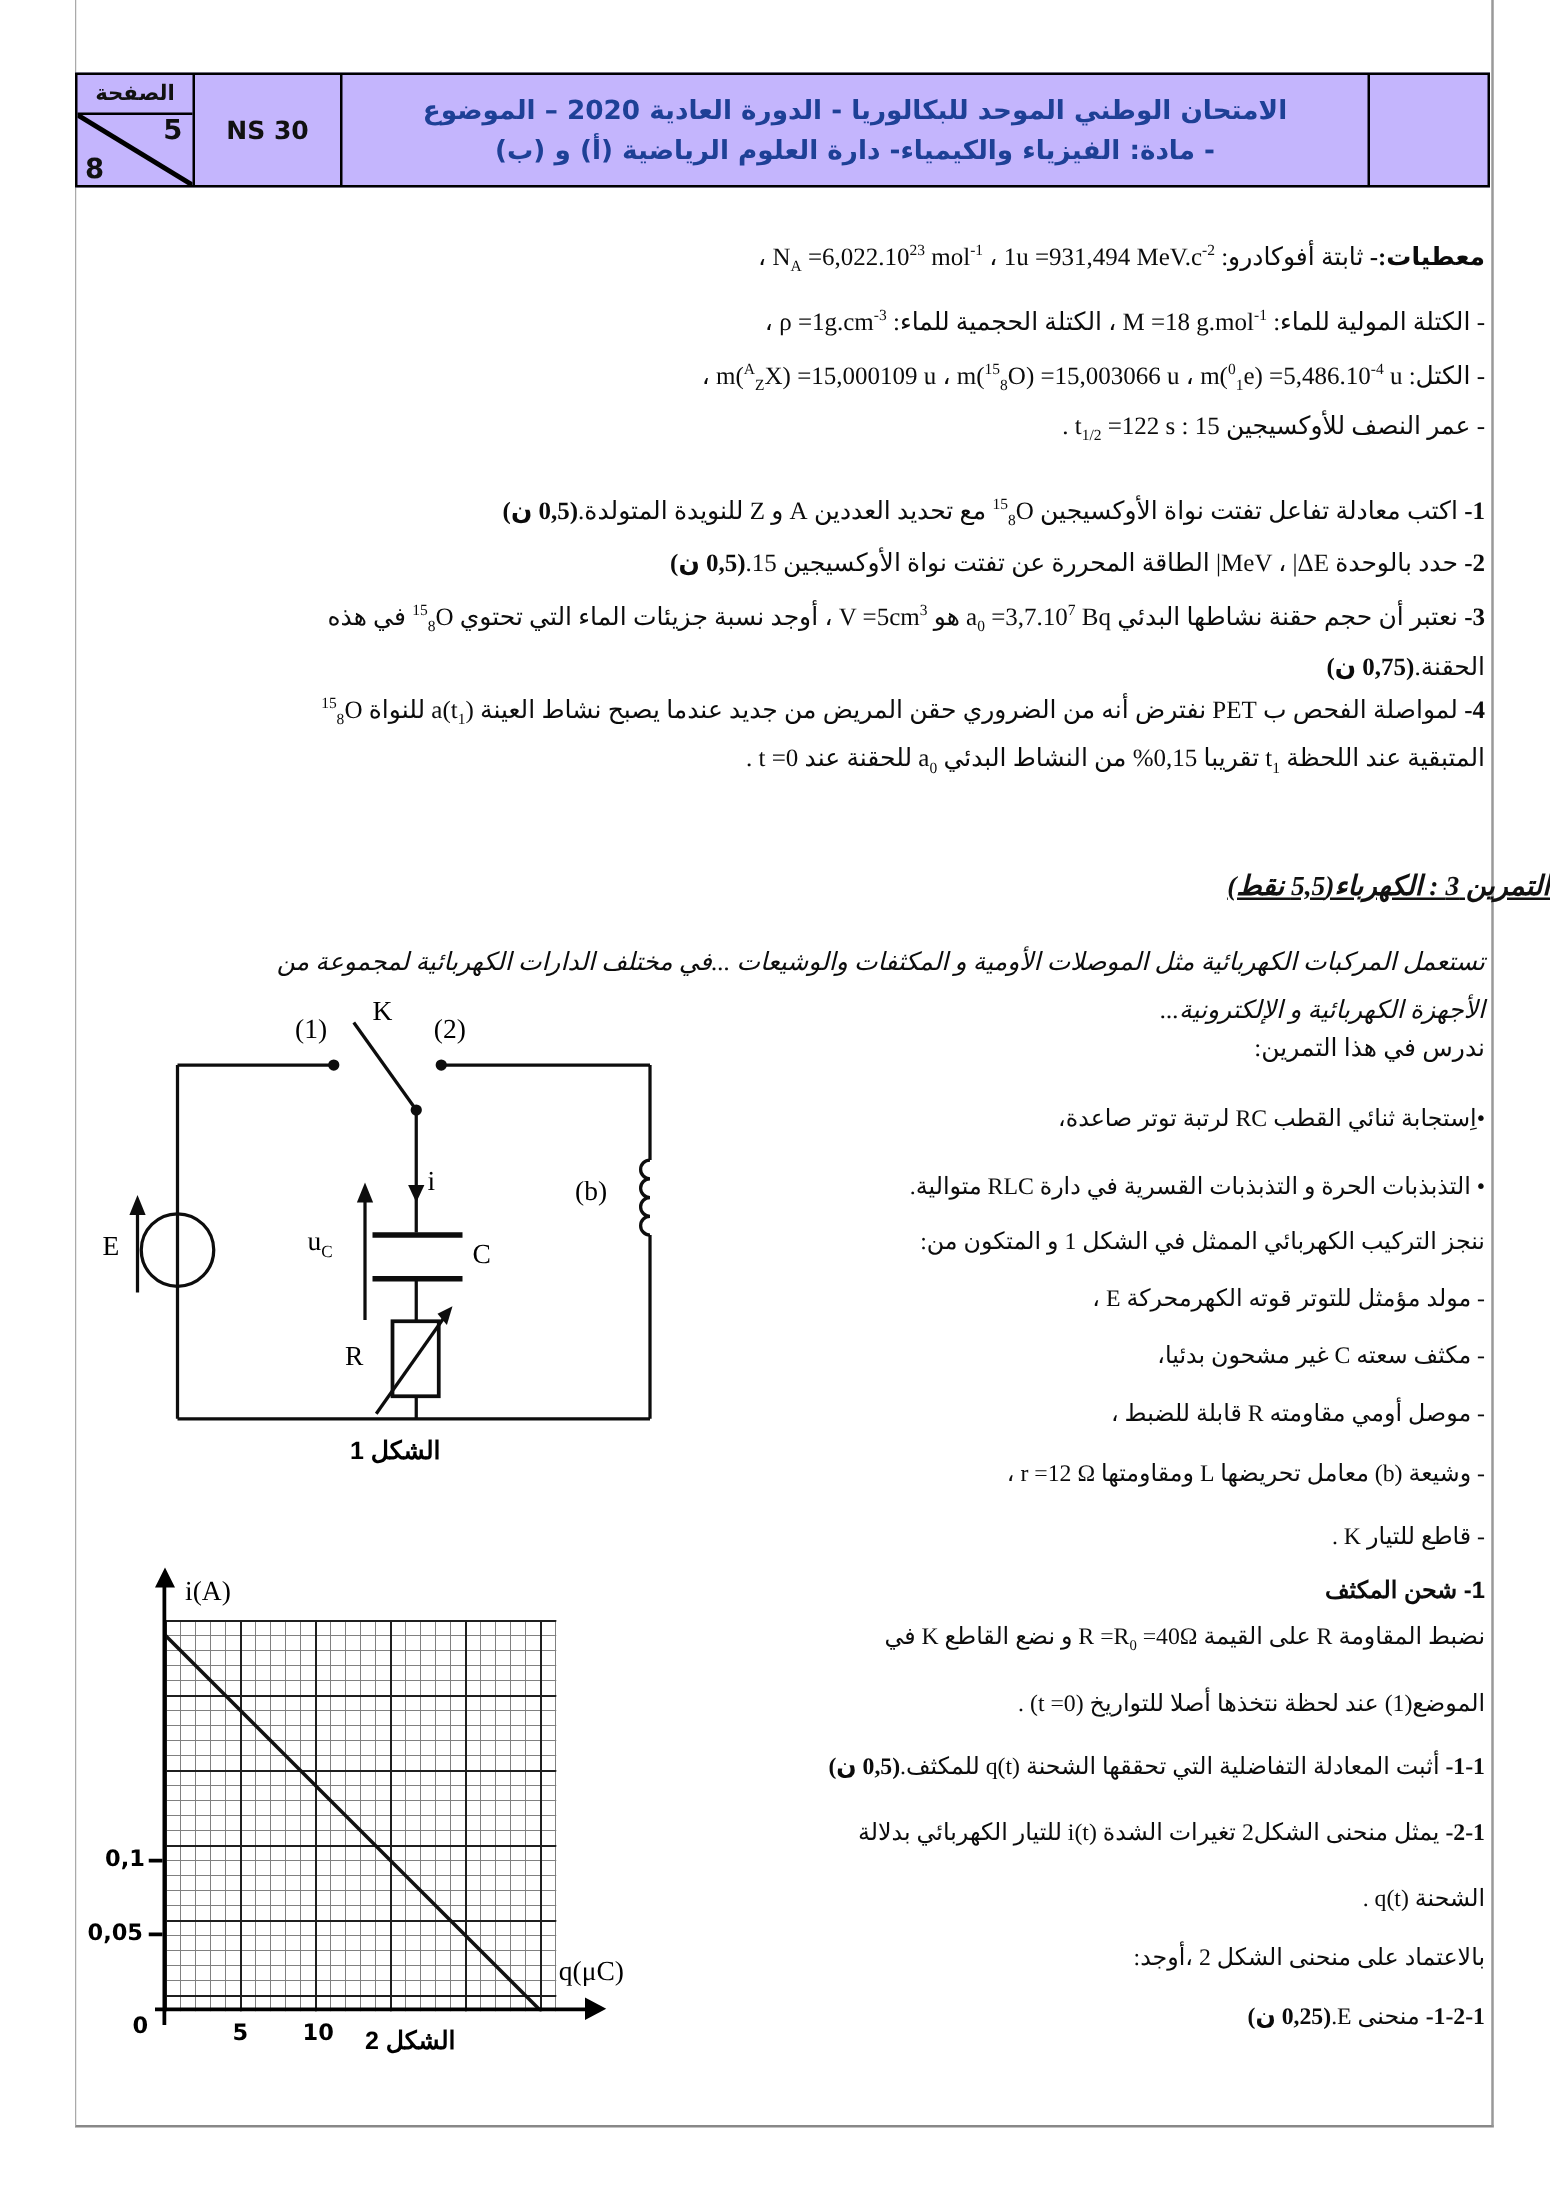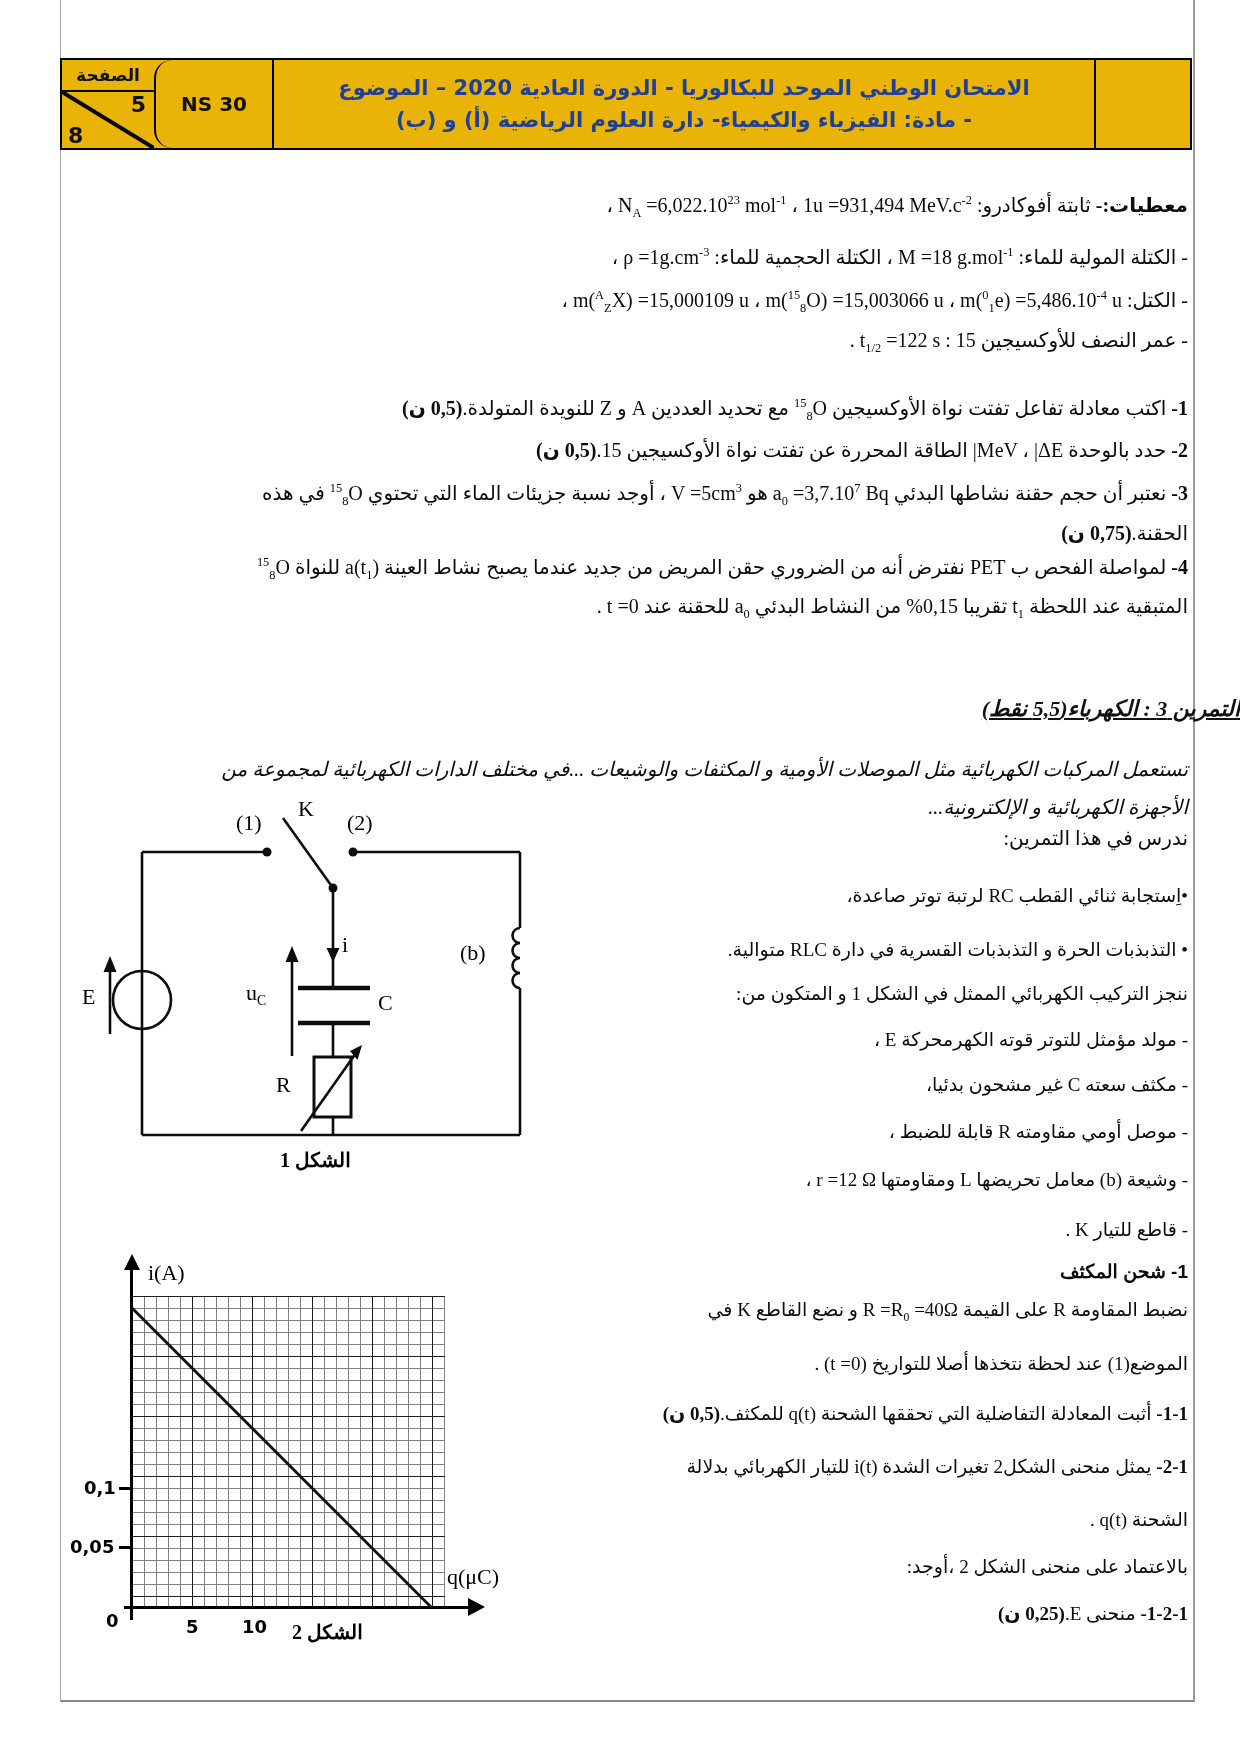--- a/index.html
+++ b/index.html
@@ -2,32 +2,32 @@
 <html lang="ar"><head>
 <meta charset="utf-8">
 <style>
   html,body{margin:0;padding:0;background:#ffffff;}
   .page{position:relative;width:1240px;height:1754px;background:#fff;overflow:hidden;
         font-family:"Liberation Serif","DejaVu Sans",serif;color:#111;}
   .scan-edge{position:absolute;left:60px;top:0;width:1132px;height:1700px;
              border-left:1px solid #aaa;border-right:2px solid #999;border-bottom:2px solid #888;}
   
   .hdr{position:absolute;left:60px;top:58px;width:1128px;height:88px;border:2.5px solid #000;
-       display:flex;flex-direction:row;background:#eab308;}
+       display:flex;flex-direction:row;background:#c4b5fd;}
   .hdr-cell{border-left:2.5px solid #000;}
   .hdr-cell:first-child{border-left:none;}
   .pgcell{width:92px;display:flex;flex-direction:column;}
   .pgtitle{height:30px;border-bottom:2.5px solid #000;text-align:center;font-weight:bold;
            font-size:17px;line-height:30px;font-family:"DejaVu Sans",sans-serif;}
   .pgdiag{position:relative;flex:1;}
   .pgdiag svg{position:absolute;left:0;top:0;width:100%;height:100%;}
   .pg-num-top{position:absolute;right:8px;top:0px;font-weight:bold;font-size:22px;font-family:"DejaVu Sans",sans-serif;}
   .pg-num-bot{position:absolute;left:6px;bottom:0px;font-weight:bold;font-size:22px;font-family:"DejaVu Sans",sans-serif;}
   .nscell{width:116px;display:flex;align-items:center;justify-content:center;font-weight:bold;
-          font-size:20px;font-family:"DejaVu Sans",sans-serif;border-radius:18px;}
+          font-size:20px;font-family:"DejaVu Sans",sans-serif;}
   .titlecell{flex:1;direction:rtl;display:flex;flex-direction:column;justify-content:center;
              text-align:center;color:#1e4096;font-weight:bold;font-size:21px;line-height:32px;
              font-family:"DejaVu Sans","Liberation Sans",sans-serif;}
   .emptycell{width:94px;}
   
   .line{position:absolute;right:52px;direction:rtl;text-align:right;white-space:nowrap;
         font-size:20px;color:#0c0c0c;}
   .rc{font-size:19px;}
   .bd{font-weight:bold;}
   .mk{font-weight:bold;}
@@ -44,21 +44,21 @@
       repeating-linear-gradient(to bottom,#808080 0,#808080 0.8px,transparent 0.8px,transparent 12px);}
   .yaxis{position:absolute;left:130px;top:1268px;width:3px;height:352px;background:#000;}
   .yarrow{position:absolute;left:124px;top:1254px;width:0;height:0;
           border-left:8px solid transparent;border-right:8px solid transparent;border-bottom:16px solid #000;}
   .xaxis{position:absolute;left:124px;top:1606px;width:348px;height:3px;background:#000;}
   .xarrow{position:absolute;left:468px;top:1598px;width:0;height:0;
           border-top:9px solid transparent;border-bottom:9px solid transparent;border-left:17px solid #000;}
   .tickdash{position:absolute;width:11px;height:2.5px;background:#000;}
   .ticklab{position:absolute;font-family:"DejaVu Sans",sans-serif;font-weight:bold;font-size:18px;color:#000;}
   .axlab{position:absolute;font-size:22px;color:#000;}
-  .figcap{position:absolute;font-family:Liberation Serif, serif;font-weight:bold;font-size:20px;
+  .figcap{position:absolute;font-family:Liberation Sans, sans-serif;font-weight:bold;font-size:20px;
           direction:rtl;color:#000;}
   .fig2svg{position:absolute;left:132px;top:1296px;}
   
   .fig1svg{position:absolute;left:60px;top:780px;}
   .clab{position:absolute;font-size:22px;color:#000;}
 </style>
 </head>
 <body>
 
 <div class="page">

